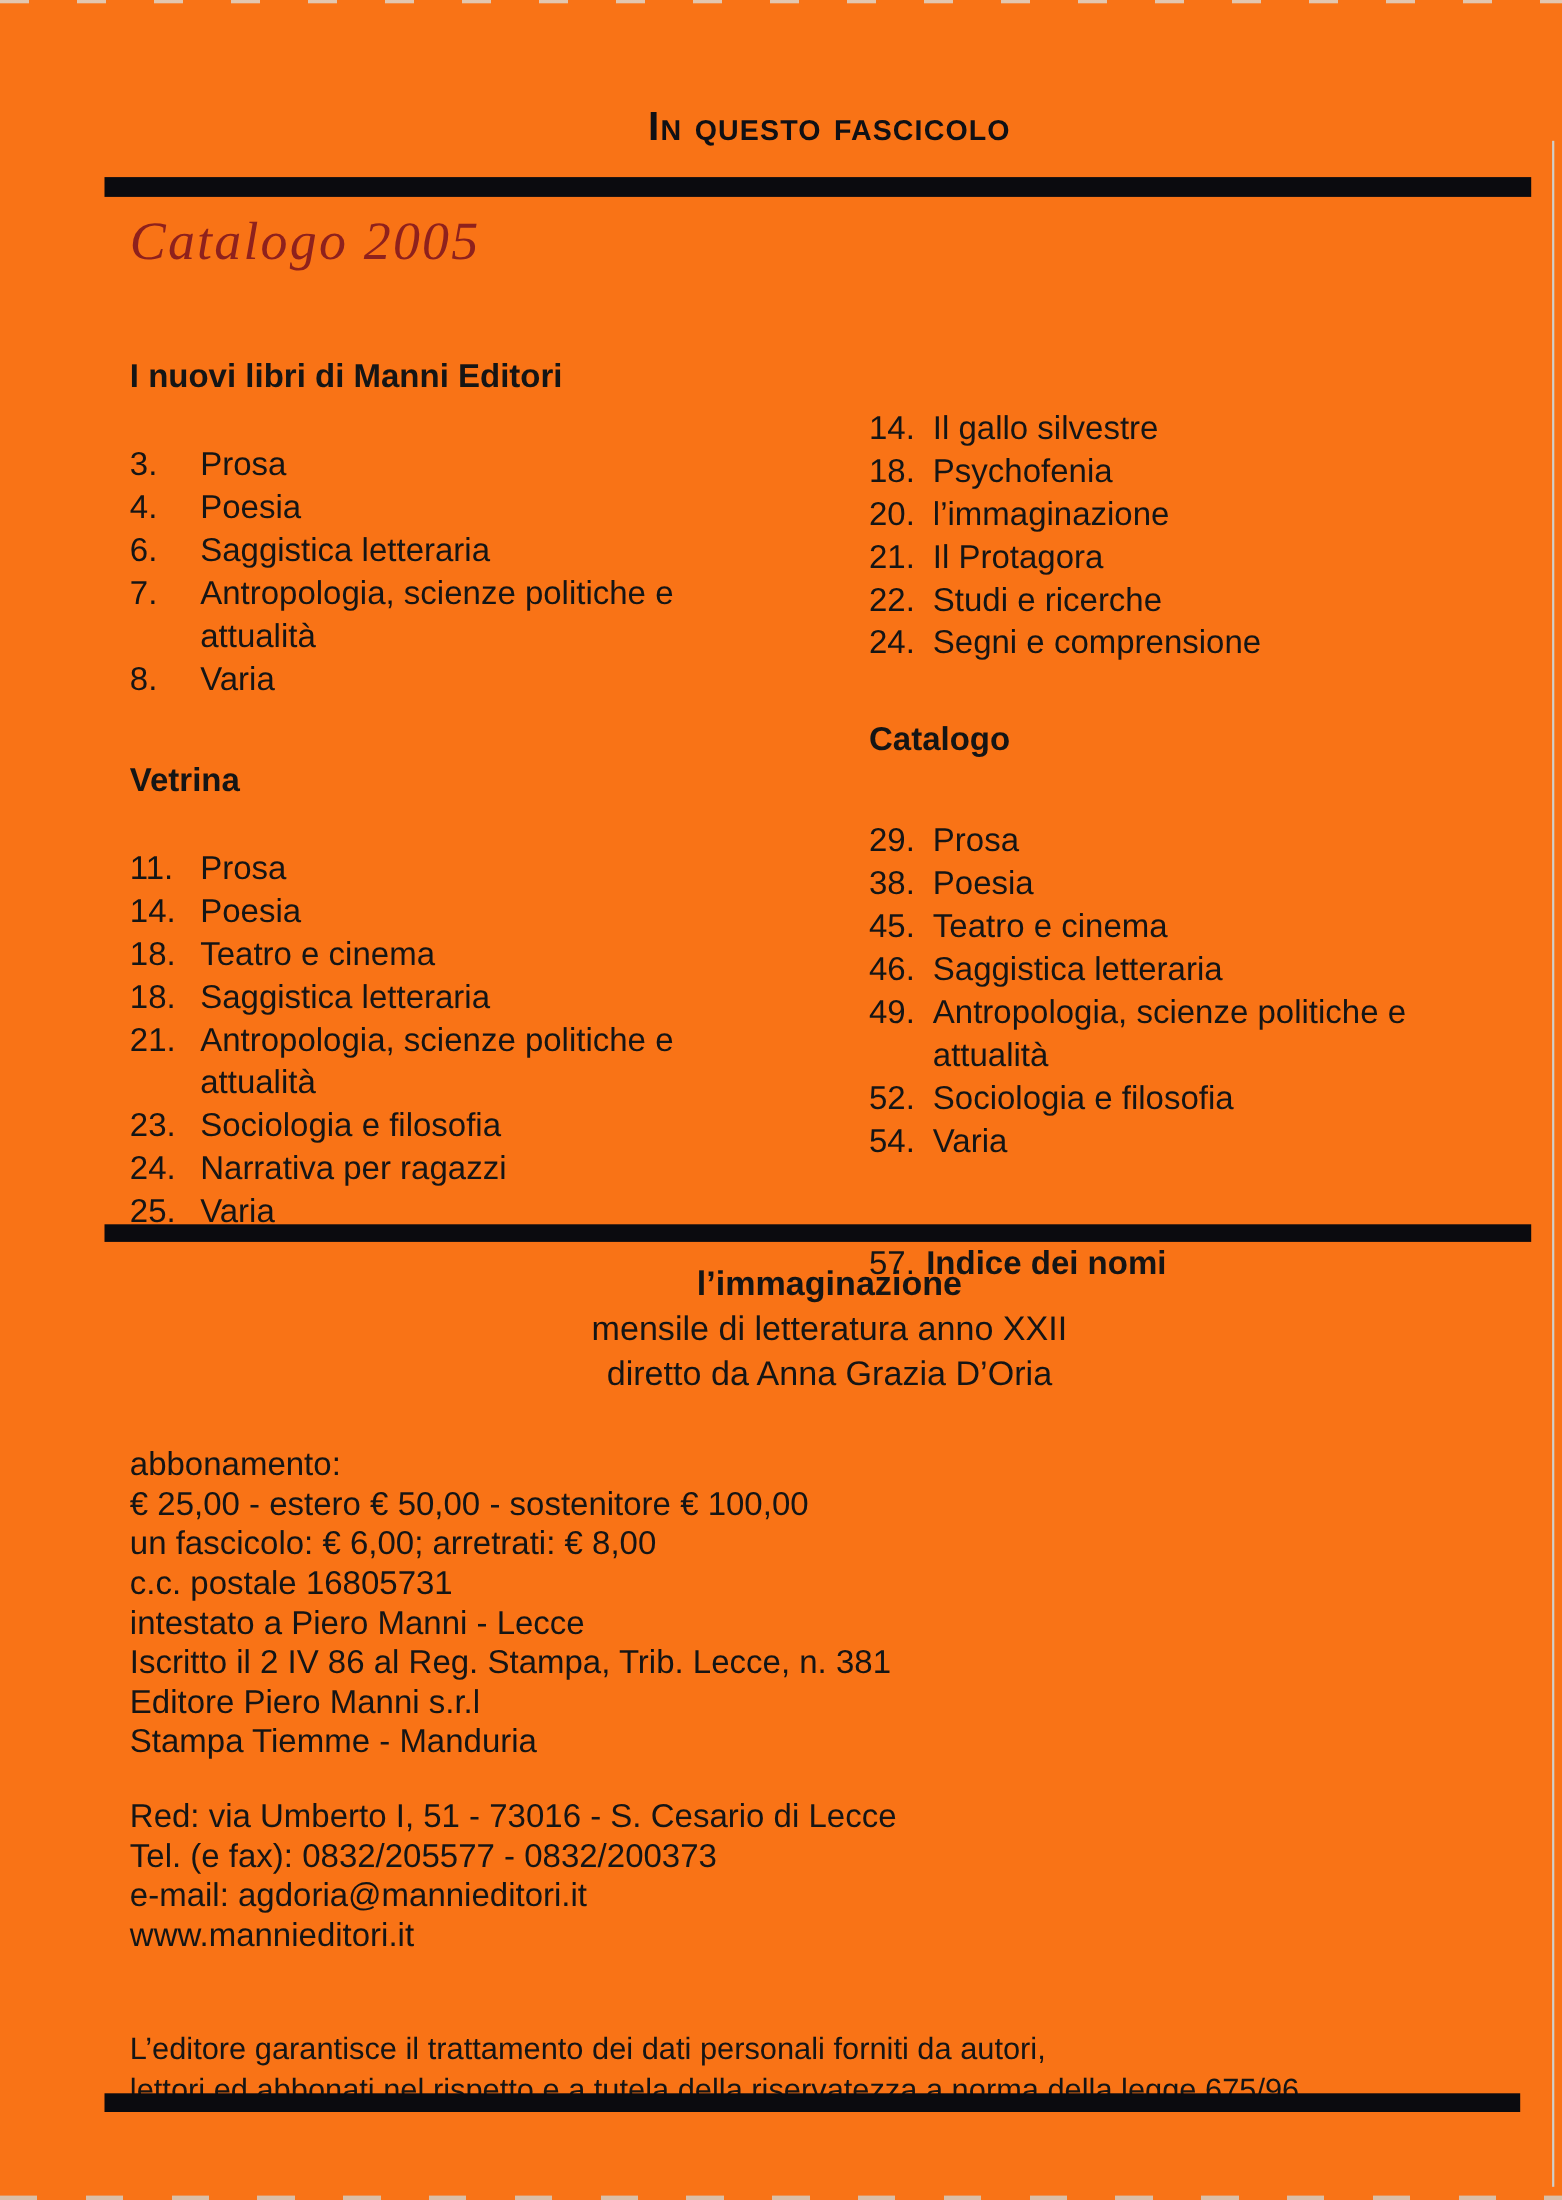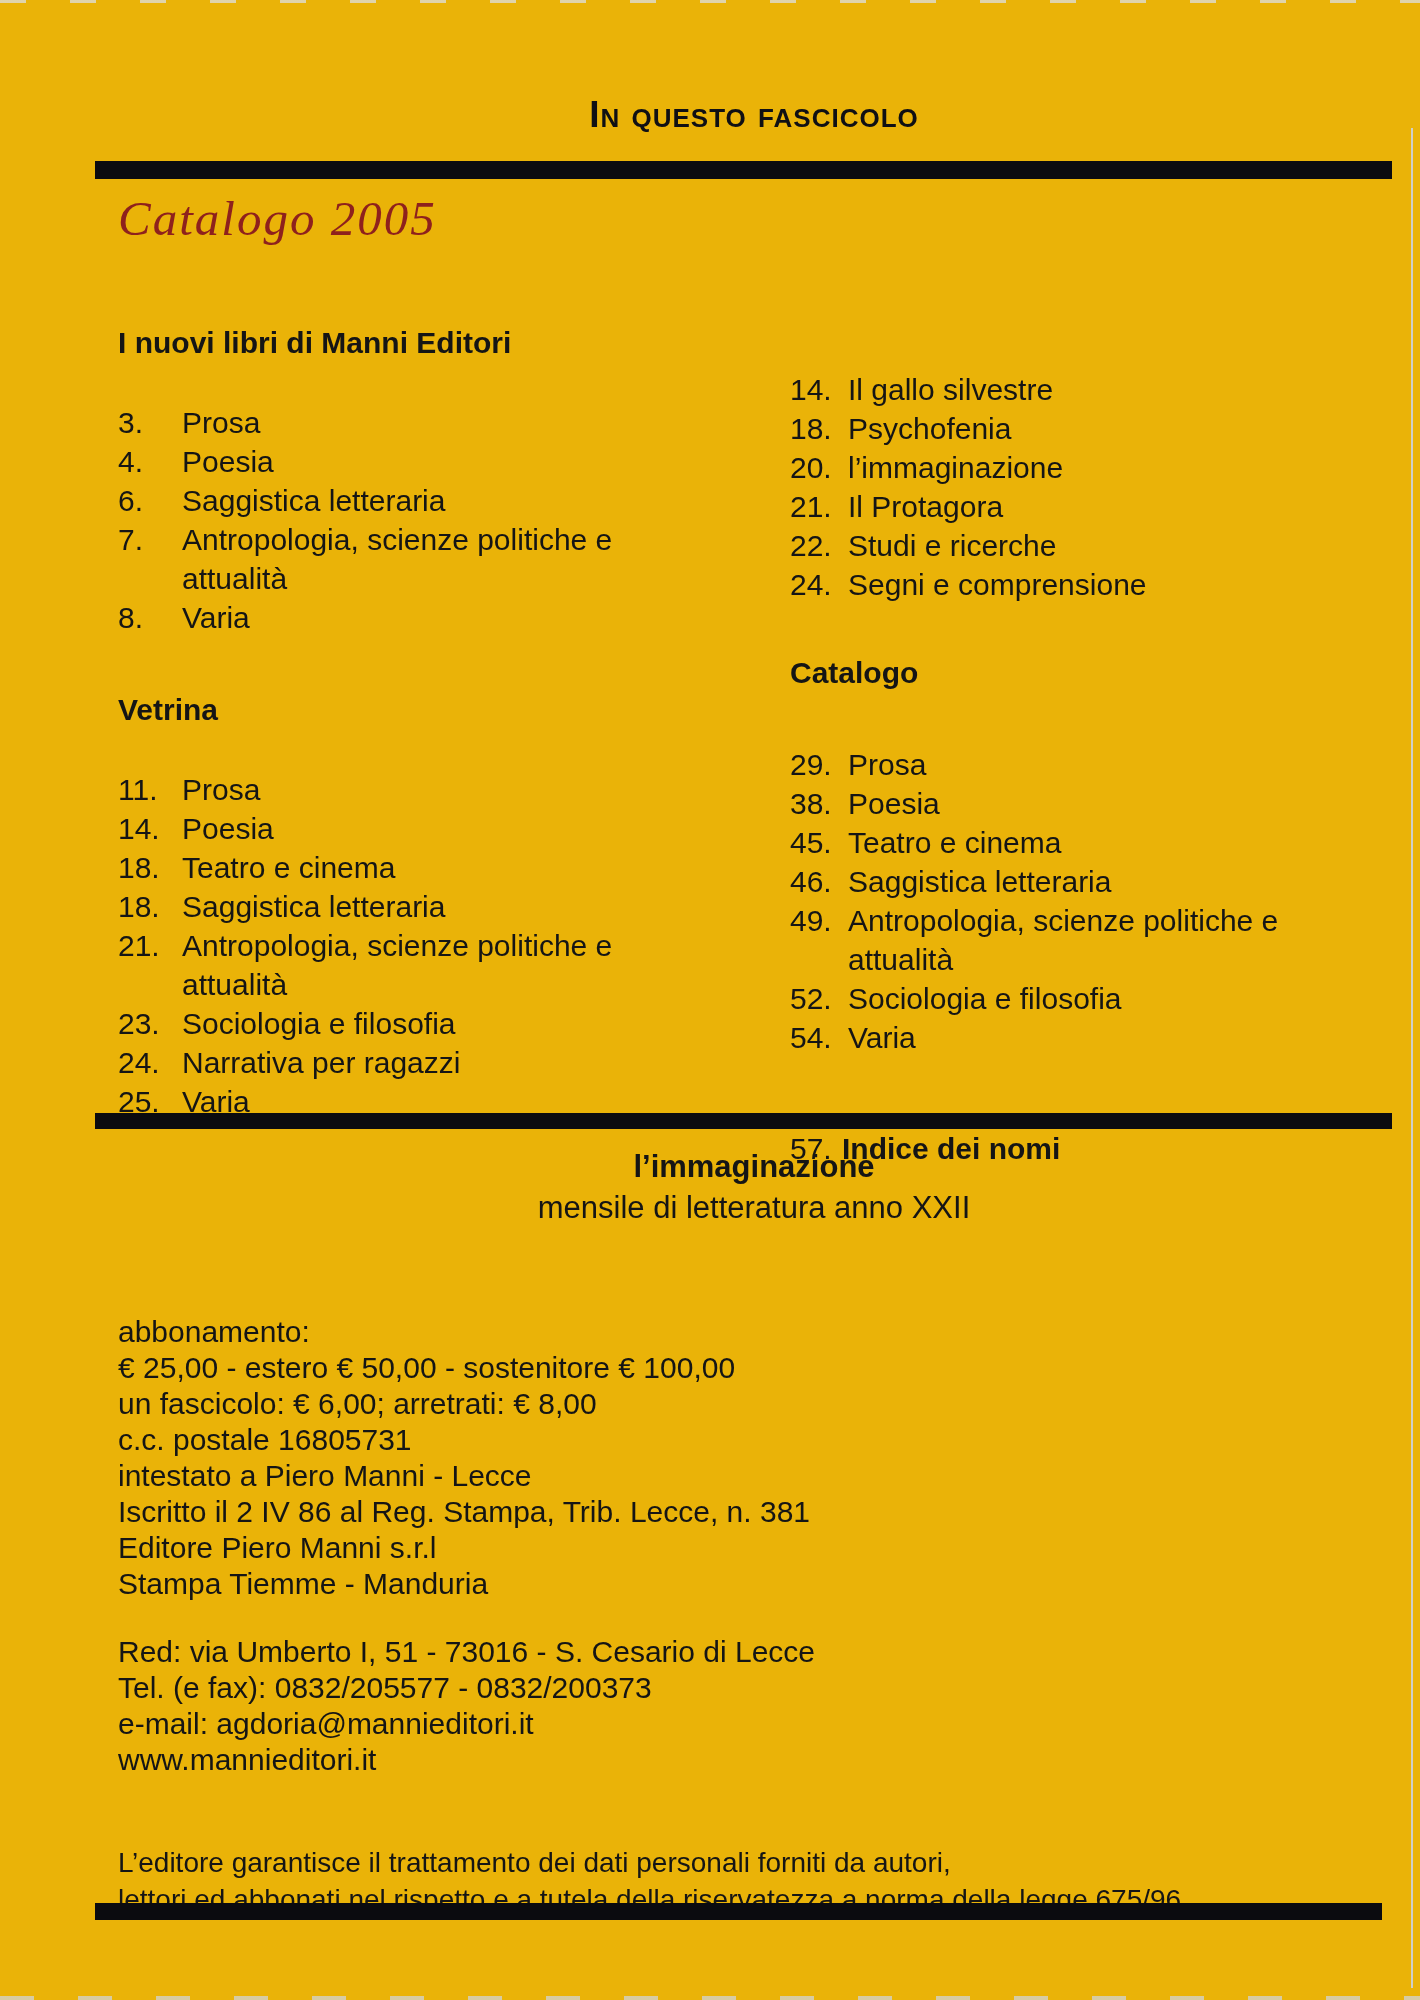--- a/index.html
+++ b/index.html
@@ -1,20 +1,20 @@
 <!DOCTYPE html>
 <html><head>
 <meta charset="utf-8">
 <style>
   html,body{margin:0;padding:0;background:#888;}
   .page{
     position:relative;
     width:1420px;height:2000px;
     margin:0 auto;
-    background:#eab308;
+    background:#f97316;
     overflow:hidden;
     font-family:"Liberation Sans", sans-serif;
     color:#151515;
     text-decoration:underline;
   }
   
   .edge-top{position:absolute;top:0;left:0;width:100%;height:3px;
     background:repeating-linear-gradient(90deg,#dddcd6 0 26px,transparent 26px 70px);opacity:.8;}
   .edge-bottom{position:absolute;bottom:0;left:0;width:100%;height:4px;
     background:repeating-linear-gradient(90deg,#d2d2ca 0 34px,transparent 34px 78px);opacity:.8;}
@@ -203,20 +203,21 @@
         <span class="lbl">Indice dei nomi</span>
       </div>
     </div>
   </div>
 
   <div class="rule rule-2"></div>
 
   <div class="journal">
     <div class="jname">l’immaginazione</div>
     <div class="jline">mensile di letteratura anno XXII</div>
+    <div class="jline">diretto da Anna Grazia D’Oria</div>
   </div>
 
   <div class="textblock info">
     <div>abbonamento:</div>
     <div>€ 25,00 - estero € 50,00 - sostenitore € 100,00</div>
     <div>un fascicolo: € 6,00; arretrati: € 8,00</div>
     <div>c.c. postale 16805731</div>
     <div>intestato a Piero Manni - Lecce</div>
     <div>Iscritto il 2 IV 86 al Reg. Stampa, Trib. Lecce, n. 381</div>
     <div>Editore Piero Manni s.r.l</div>

